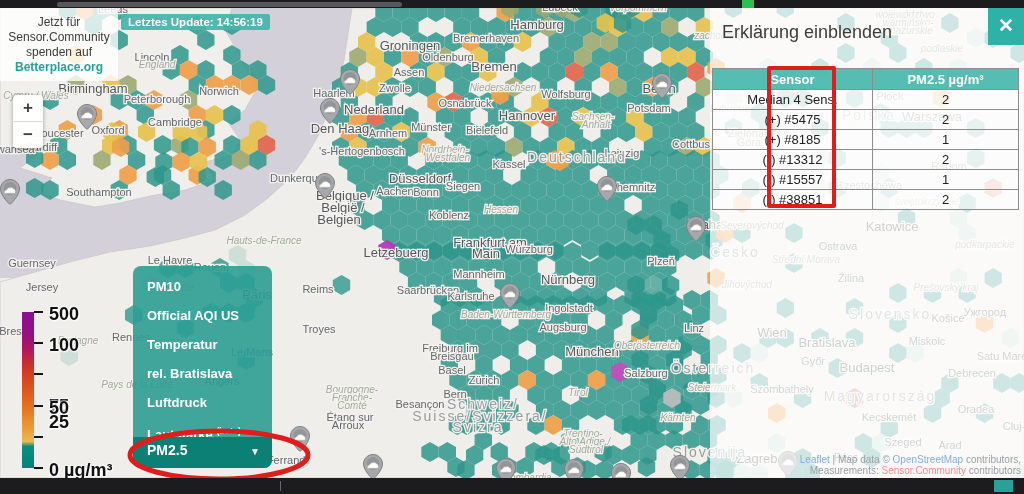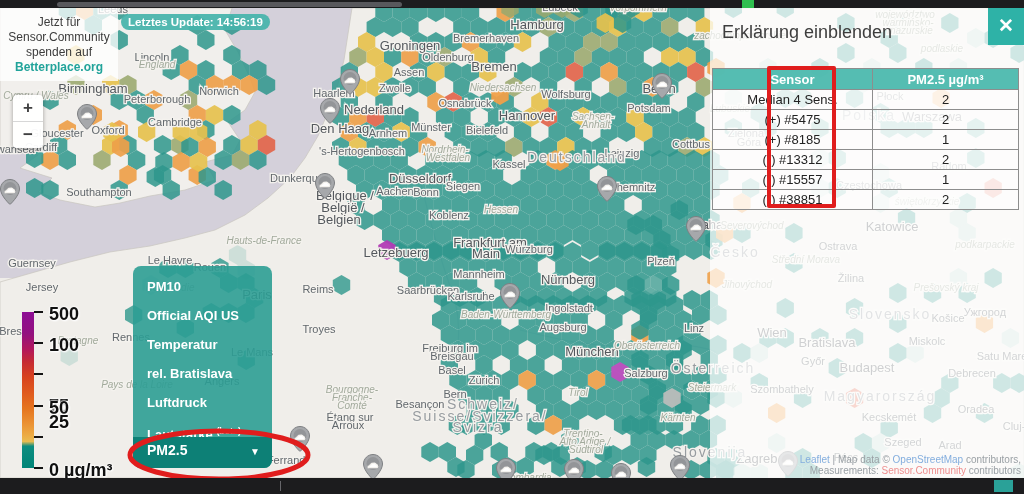--- a/index.html
+++ b/index.html
@@ -22,21 +22,21 @@
   .bottom-bar{position:absolute;left:0;top:478px;width:1024px;height:16px;background:#1c1c1e;z-index:40}
   .bb-div{position:absolute;left:280px;top:3px;width:1px;height:10px;background:#66666a}
   .bb-chip{position:absolute;left:994px;top:2px;width:19px;height:12px;background:#2aa198}
 
   
   .donation{position:absolute;left:0;top:8px;width:118px;padding:7px 0 6px;background:rgba(255,255,255,.78);
             text-align:center;font-size:12px;line-height:15px;color:#3c3c3c;z-index:20}
   .donation .link{color:#21a39a;font-weight:bold;cursor:pointer}
 
   .update-badge{position:absolute;left:121px;top:14px;height:16px;line-height:16px;padding:0 7px;
-            background:rgba(70,180,171,.93);color:#fff;font-weight:bold;font-size:11.5px;z-index:20;border-radius:8px}
+            background:rgba(70,180,171,.93);color:#fff;font-weight:bold;font-size:11.5px;z-index:20;border-radius:2px}
 
   .zoomctl{position:absolute;left:13px;top:95px;width:30px;background:rgba(255,255,255,.95);
            border-radius:4px;box-shadow:0 1px 4px rgba(0,0,0,.35);z-index:20;overflow:hidden}
   .zoomctl button{display:block;width:30px;height:26px;border:0;background:transparent;font-size:17px;
            font-weight:bold;color:#404040;padding:0;cursor:pointer;font-family:"Liberation Sans",sans-serif}
   .zoomctl .sep{height:1px;background:#d7d7d7}
 
   
   .legend{position:absolute;left:22px;top:306px;width:100px;height:172px;z-index:20}
   .legend .bar{position:absolute;left:0;top:6px;width:12px;height:156px;

